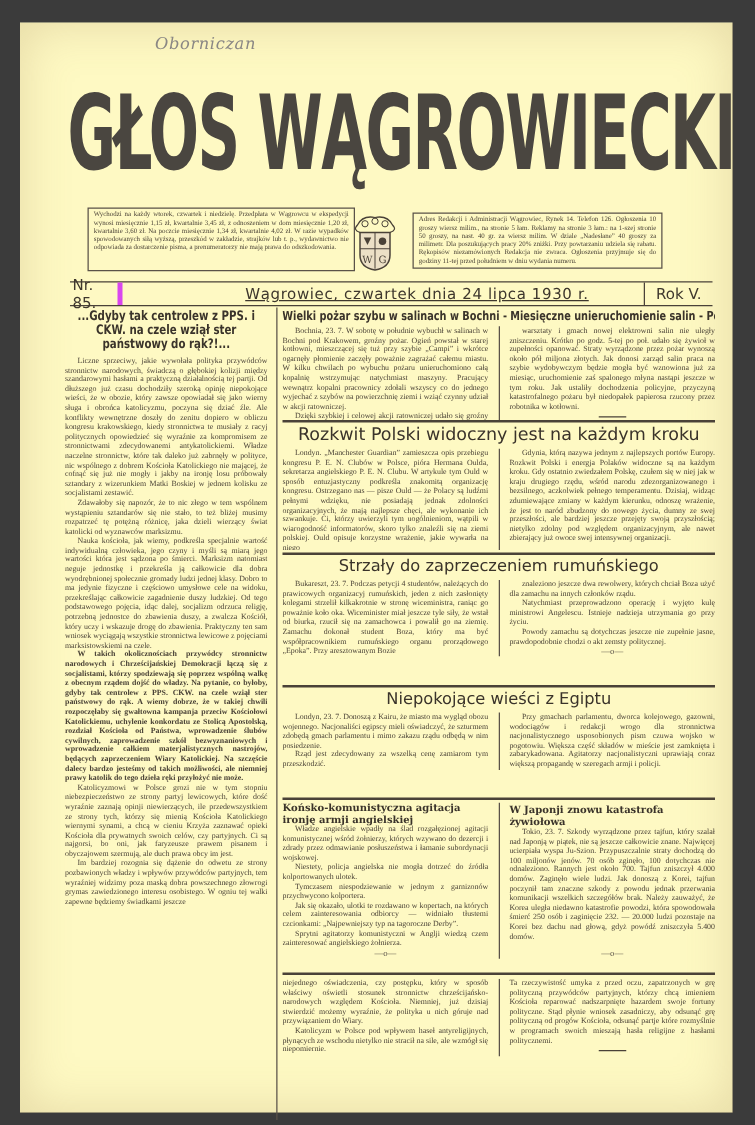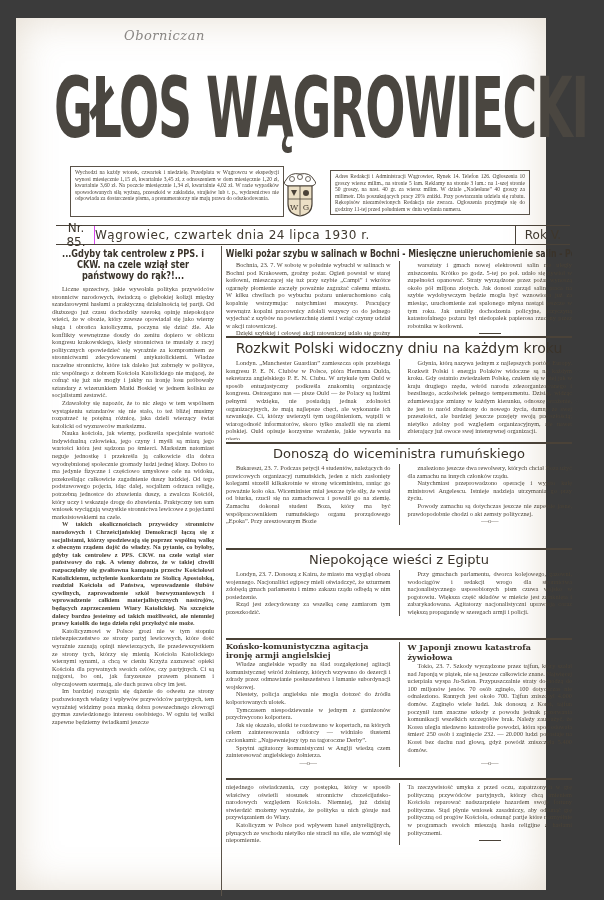--- a/index.html
+++ b/index.html
@@ -4,22 +4,22 @@
   <style>
     html, body { margin: 0; padding: 0; }
     body {
       width: 604px; height: 900px; overflow: hidden;
       background: #3b3b3b;
       font-family: "Liberation Serif", serif;
       color: #3a332a;
       position: relative;
     }
     .page {
-      position: absolute; left: 16px; top: 18px; width: 530px; height: 872px;
-      background: #ffffff;
+      position: absolute; left: 16px; top: 18px; width: 570px; height: 872px;
+      background: #fef9c3;
       box-shadow: inset 0 0 40px rgba(150,120,70,0.25);
     }
     .handwritten {
       position: absolute; left: 108px; top: 10px;
       font-family: "DejaVu Serif", serif; font-style: italic;
       font-size: 13px; color: #8a8784; letter-spacing: 0.5px;
     }
     .masthead {
       position: absolute; left: 38px; top: 48px; width: 500px; height: 100px;
       font-family: "DejaVu Sans", sans-serif; font-weight: bold;
@@ -37,22 +37,22 @@
     .info-box.right { left: 314px; top: 152px; width: 190px; height: 39px; }
     .crest {
       position: absolute; left: 264px; top: 152px; width: 40px; height: 50px;
     }
     .dateline {
       position: absolute; left: 40px; top: 207px; width: 514px; height: 18px;
       border-top: 1.5px solid #4a4238; border-bottom: 1.5px solid #4a4238;
       display: flex; align-items: center;
       font-family: "DejaVu Sans", sans-serif; font-size: 12px; color: #3e372d;
     }
-    .dateline .nr { width: 36px; padding-left: 2px; border-right: 1px solid #d946ef; height: 100%; display:flex; align-items:center;text-align:center; }
-    .dateline .date { flex: 1; text-align: left; letter-spacing: 0.5px; }
+    .dateline .nr { width: 36px; padding-left: 2px; border-right: 4px solid #d946ef; height: 100%; display:flex; align-items:center; }
+    .dateline .date { flex: 1; text-align: right; letter-spacing: 0.5px; text-decoration: underline; }
     .dateline .rok { width: 54px; text-align: center; border-left: 1px solid #4a4238; height: 100%; display:flex; align-items:center; justify-content:center;margin-left:44px; }
 
     .col-left { position: absolute; left: 36px; top: 230px; width: 162px; height: 640px; overflow: hidden; }
     .col-divider { position: absolute; left: 205px; top: 228px; width: 1px; height: 650px; background: #5a5248; }
     .headline-cond {
       font-family: "DejaVu Sans", sans-serif; font-weight: bold;
       color: #3a332a; text-align: center; line-height: 11px;
       transform: scaleX(0.78); transform-origin: center top;
     }
     .body-text {
@@ -130,36 +130,36 @@
         <div>
           <p class="body-text">warsztaty i gmach nowej elektrowni salin nie uległy zniszczeniu. Krótko po godz. 5-tej po poł. udało się żywioł w zupełności opanować. Straty wyrządzone przez pożar wynoszą około pół miljona złotych. Jak donosi zarząd salin praca na szybie wydobywczym będzie mogła być wznowiona już za miesiąc, uruchomienie zaś spalonego młyna nastąpi jeszcze w tym roku. Jak ustaliły dochodzenia policyjne, przyczyną katastrofalnego pożaru był niedopałek papierosa rzucony przez robotnika w kotłowni.</p>
           <div class="short-rule"></div>
         </div>
       </div>
     </div>
 
     <div class="rule-thick" style="top:88px;"></div>
 
     <div class="art" style="top:92px;height:100px;overflow:hidden;">
-      <div class="head-sans" style="font-size:14px;">Rozkwit Polski widoczny dniu na każdym kroku</div>
+      <div class="head-sans" style="font-size:14px;">Rozkwit Polski widoczny jest na każdym kroku</div>
       <div class="two-col" style="margin-top:3px;">
         <div>
             <p class="body-text">Londyn. „Manchester Guardian” zamieszcza opis przebiegu kongresu P. E. N. Clubów w Polsce, pióra Hermana Oulda, sekretarza angielskiego P. E. N. Clubu. W artykule tym Ould w sposób entuzjastyczny podkreśla znakomitą organizację kongresu. Ostrzegano nas — pisze Ould — że Polacy są ludźmi pełnymi wdzięku, nie posiadają jednak zdolności organizacyjnych, że mają najlepsze chęci, ale wykonanie ich szwankuje. Ci, którzy uwierzyli tym uogólnieniom, wątpili w wiarogodność informatorów, skoro tylko znaleźli się na ziemi polskiej. Ould opisuje korzystne wrażenie, jakie wywarła na niego</p>
           </div>
         <div class="vsep"></div>
         <div>
             <p class="body-text">Gdynia, którą nazywa jednym z najlepszych portów Europy. Rozkwit Polski i energja Polaków widoczne są na każdym kroku. Gdy ostatnio zwiedzałem Polskę, czułem się w niej jak w kraju drugiego rzędu, wśród narodu zdezorganizowanego i bezsilnego, aczkolwiek pełnego temperamentu. Dzisiaj, widząc zdumiewające zmiany w każdym kierunku, odnoszę wrażenie, że jest to naród zbudzony do nowego życia, dumny ze swej przeszłości, ale bardziej jeszcze przejęty swoją przyszłością; nietylko zdolny pod względem organizacyjnym, ale nawet zbierający już owoce swej intensywnej organizacji.</p>
           </div>
       </div>
     </div>
 
     <div class="rule-thick" style="top:194px;"></div>
 
     <div class="art" style="top:198px;height:98px;overflow:hidden;">
-      <div class="head-sans" style="font-size:13px;">Donoszą do wiceministra rumuńskiego</div>
+      <div class="head-sans" style="font-size:13px;">Strzały do zaprzeczeniem rumuńskiego</div>
       <div class="two-col" style="margin-top:3px;">
         <div>
             <p class="body-text">Bukareszt, 23. 7. Podczas petycji 4 studentów, należących do prawicowych organizacyj rumuńskich, jeden z nich zasłonięty kolegami strzelił kilkakrotnie w stronę wiceministra, raniąc go poważnie koło oka. Wiceminister miał jeszcze tyle siły, że wstał od biurka, rzucił się na zamachowca i powalił go na ziemię. Zamachu dokonał student Boza, który ma być współpracownikiem rumuńskiego organu prorządowego „Epoka”. Przy aresztowanym Bozie</p>
           </div>
         <div class="vsep"></div>
         <div>
           <p class="body-text">znaleziono jeszcze dwa rewolwery, których chciał Boza użyć dla zamachu na innych członków rządu.</p>
           <p class="body-text">Natychmiast przeprowadzono operację i wyjęto kulę ministrowi Angelescu. Istnieje nadzieja utrzymania go przy życiu.</p>
           <p class="body-text">Powody zamachu są dotychczas jeszcze nie zupełnie jasne, prawdopodobnie chodzi o akt zemsty politycznej.</p>
           <div class="spacer-o">—o—</div>

